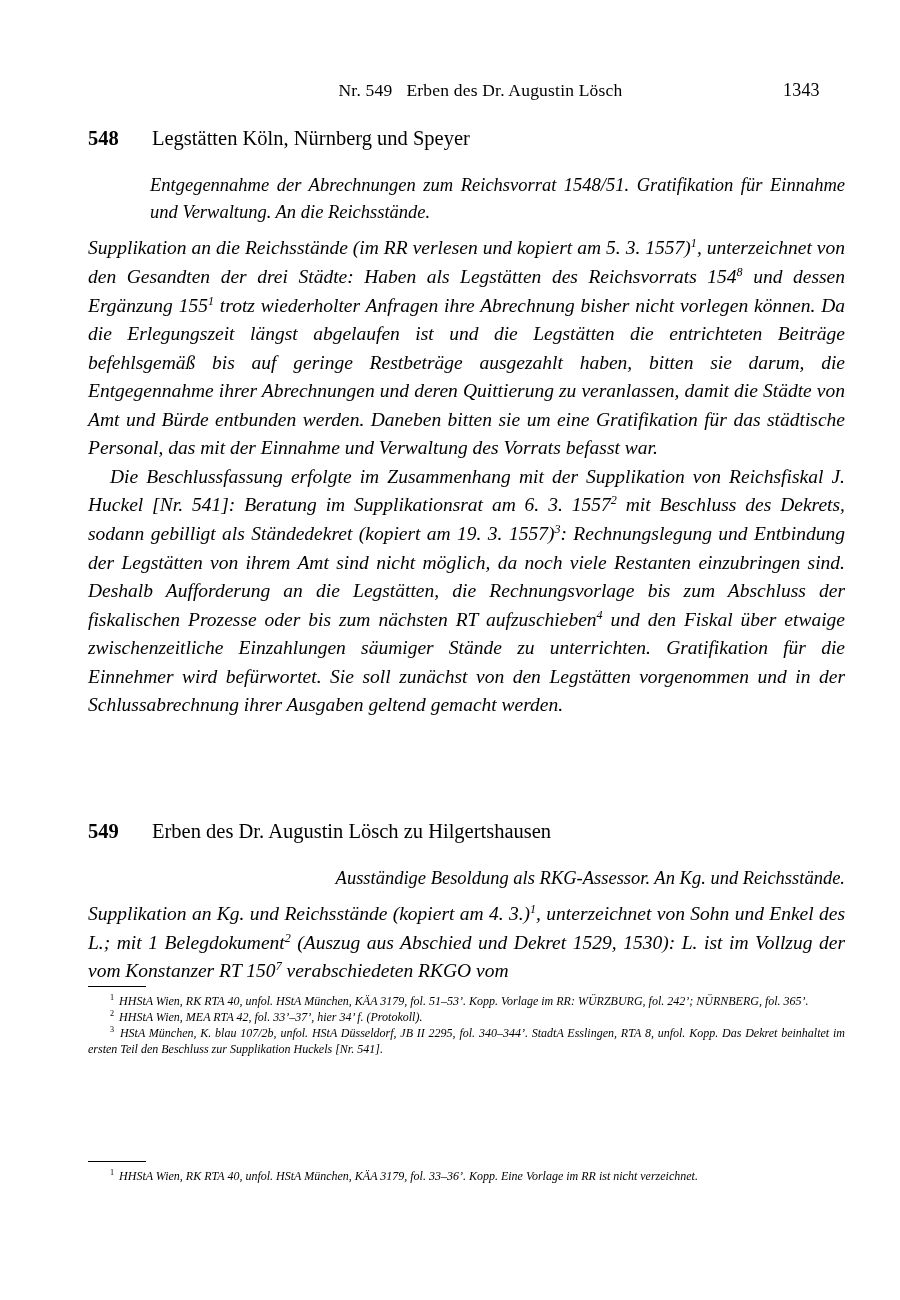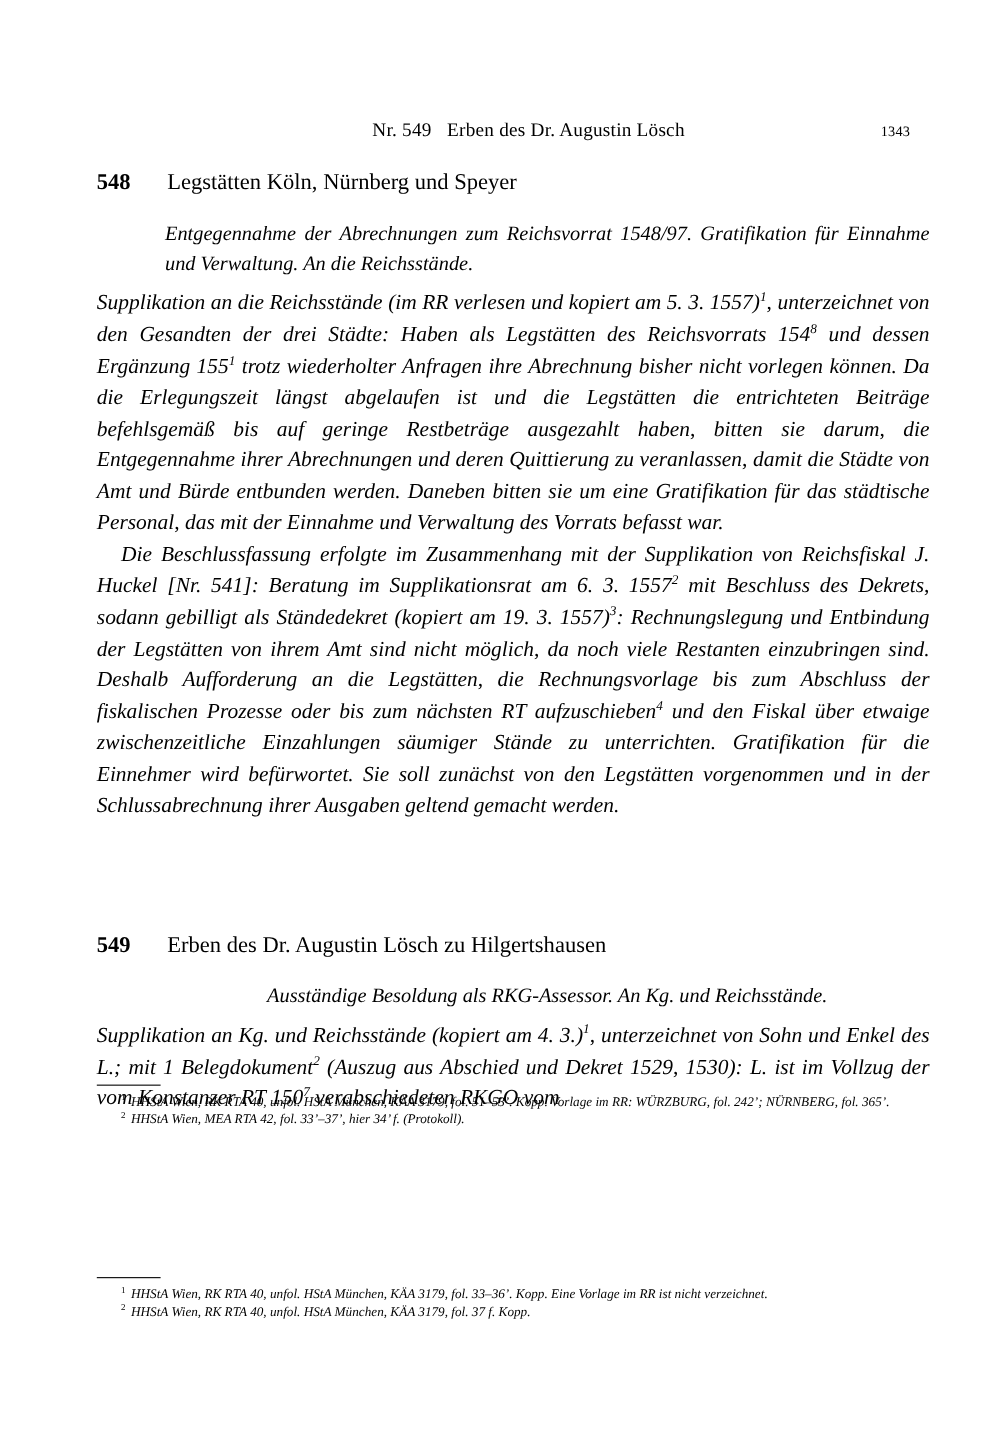--- a/index.html
+++ b/index.html
@@ -27,34 +27,34 @@
     top: 0;
     width: 757px;
   }
 
   
   .runhead {
     display: flex;
     align-items: baseline;
     justify-content: space-between;
     font-size: 17.5px;
-    padding-top: 108px;
+    padding-top: 80px;
     letter-spacing: 0.2px;
   }
   .runhead-center {
     flex: 1 1 auto;
     text-align: center;
     padding-left: 90px;
     white-space: nowrap;
   }
   .runhead-center .sep { display: inline-block; width: 14px; }
   .runhead-page {
     flex: 0 0 auto;
-    font-size: 13px;
-    text-align: center;
+    font-size: 18px;
+    text-align: left;
     min-width: 62px;
   }
 
   
   .sec-head {
     display: flex;
     align-items: flex-end;
     font-weight: bold;
     font-size: 20.5px;
     margin-top: 26px;
@@ -71,21 +71,21 @@
   
   .regest {
     font-style: italic;
     font-size: 18.5px;
     line-height: 1.47;
     text-align: justify;
     text-justify: inter-word;
     margin: 22px 0 0 62px;
     width: 695px;
   }
-  .regest.single { text-align: center; }
+  .regest.single { text-align: right; }
 
   
   .body-para {
     font-style: italic;
     font-size: 19.5px;
     line-height: 1.465;
     text-align: justify;
     text-justify: inter-word;
     margin: 0;
     hyphens: manual;
@@ -150,21 +150,21 @@
       <div class="runhead-page">1343</div>
     </div>
 
     <div class="block-548">
 
       <div class="sec-head">
         <div class="sec-num">548</div>
         <div class="sec-title">Legstätten Köln, Nürnberg und Speyer</div>
       </div>
 
-      <div class="regest">Entgegennahme der Abrechnungen zum Reichsvorrat 1548/97. Gratifikation für Einnahme und Verwaltung. An die Reichsstände.</div>
+      <div class="regest">Entgegennahme der Abrechnungen zum Reichsvorrat 1548/51. Gratifikation für Einnahme und Verwaltung. An die Reichsstände.</div>
 
       <div class="body-para first">
         <span>Supplikation an die Reichsstände (im RR verlesen und kopiert am 5. 3. 1557)<sup class="fn">1</sup>, unterzeichnet von den Gesandten der drei Städte: Haben als Legstätten des Reichsvorrats 154<sup class="fn">8</sup> und dessen Ergänzung 155<sup class="fn">1</sup> trotz wiederholter Anfragen ihre Abrechnung bisher nicht vorlegen können. Da die Erlegungszeit längst abgelaufen ist und die Legstätten die entrichteten Beiträge befehlsgemäß bis auf geringe Restbeträge ausgezahlt haben, bitten sie darum, die Entgegennahme ihrer Abrechnungen und deren Quittierung zu veranlassen, damit die Städte von Amt und Bürde entbunden werden. Daneben bitten sie um eine Gratifikation für das städtische Personal, das mit der Einnahme und Verwaltung des Vorrats befasst war.</span>
       </div>
 
       <div class="body-para indent">
         <span>Die Beschlussfassung erfolgte im Zusammenhang mit der Supplikation von Reichsfiskal J. Huckel [Nr. 541]: Beratung im Supplikationsrat am 6. 3. 1557<sup class="fn">2</sup> mit Beschluss des Dekrets, sodann gebilligt als Ständedekret (kopiert am 19. 3. 1557)<sup class="fn">3</sup>: Rechnungslegung und Entbindung der Legstätten von ihrem Amt sind nicht möglich, da noch viele Restanten einzubringen sind. Deshalb Aufforderung an die Legstätten, die Rechnungsvorlage bis zum Abschluss der fiskalischen Prozesse oder bis zum nächsten RT aufzuschieben<sup class="fn">4</sup> und den Fiskal über etwaige zwischenzeitliche Einzahlungen säumiger Stände zu unterrichten. Gratifikation für die Einnehmer wird befürwortet. Sie soll zunächst von den Legstätten vorgenommen und in der Schlussabrechnung ihrer Ausgaben geltend gemacht werden.</span>
       </div>
 
     </div>
@@ -186,24 +186,24 @@
 
     </div>
 
   </div>
 
   <div class="fn-group-1 fn-block">
     <div class="fn-rule"></div>
     <div class="fn-list">
         <p class="fn-item"><sup>1</sup> HHStA Wien, RK RTA 40, unfol. HStA München, KÄA 3179, fol. 51–53’. Kopp. Vorlage im RR: WÜRZBURG, fol. 242’; NÜRNBERG, fol. 365’.</p>
         <p class="fn-item"><sup>2</sup> HHStA Wien, MEA RTA 42, fol. 33’–37’, hier 34’ f. (Protokoll).</p>
+        <p class="fn-item"><sup>3</sup> HStA München, K. blau 107/2b, unfol. HStA Düsseldorf, JB II 2295, fol. 340–344’. StadtA Esslingen, RTA 8, unfol. Kopp. Das Dekret beinhaltet im ersten Teil den Beschluss zur Supplikation Huckels [Nr. 541].</p>
       </div>
   </div>
 
   <div class="fn-group-2 fn-block">
     <div class="fn-rule"></div>
     <div class="fn-list">
         <p class="fn-item"><sup>1</sup> HHStA Wien, RK RTA 40, unfol. HStA München, KÄA 3179, fol. 33–36’. Kopp. Eine Vorlage im RR ist nicht verzeichnet.</p>
-        <p class="fn-item"><sup>2</sup> HHStA Wien, RK RTA 40, unfol. HStA München, KÄA 3179, fol. 37 f. Kopp.</p>
       </div>
   </div>
 
 </div>
 
 </body></html>

